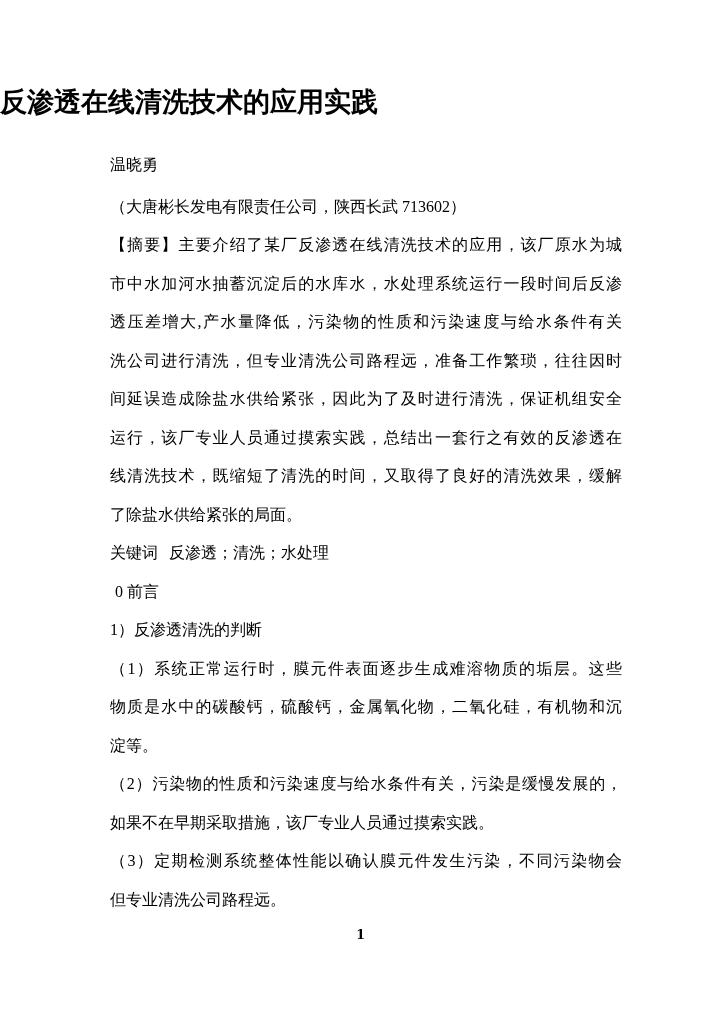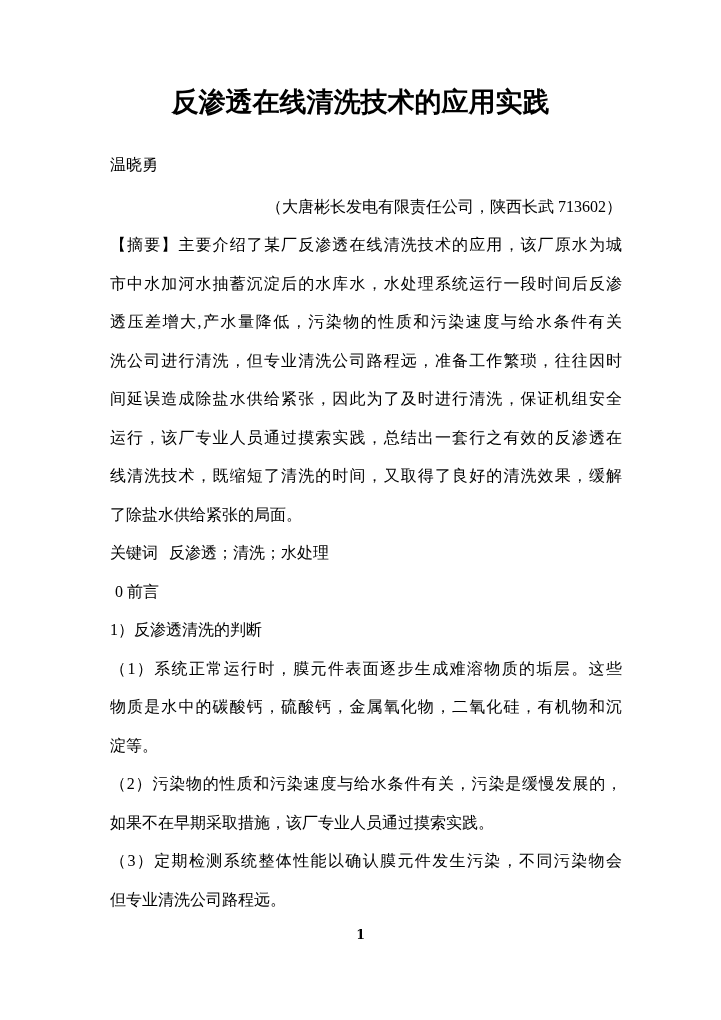--- a/index.html
+++ b/index.html
@@ -15,21 +15,21 @@
     color: #000000;
     font-family: "Liberation Serif", "DejaVu Serif", serif;
     overflow: hidden;
   }
   .title {
     position: absolute;
     top: 84px;
     left: 0;
     width: 721px;
     margin: 0;
-    text-align: center;
+    text-align: left;
     font-size: 27px;
     line-height: 36px;
     font-weight: 700;
   }
   .flow {
     position: absolute;
     top: 146px;
     left: 110px;
     width: 512px;
     font-size: 16px;
@@ -40,21 +40,20 @@
     white-space: normal;
   }
   
   .j {
     text-align: justify;
     text-align-last: justify;
     text-justify: inter-character;
   }
   .affil {
     margin-top: 3px;
-    text-align: right;
   }
   .indent {
     padding-left: 5px;
   }
   .kw-label {
     display: inline-block;
     margin-right: 11px;
   }
   .pagenum {
     position: absolute;

